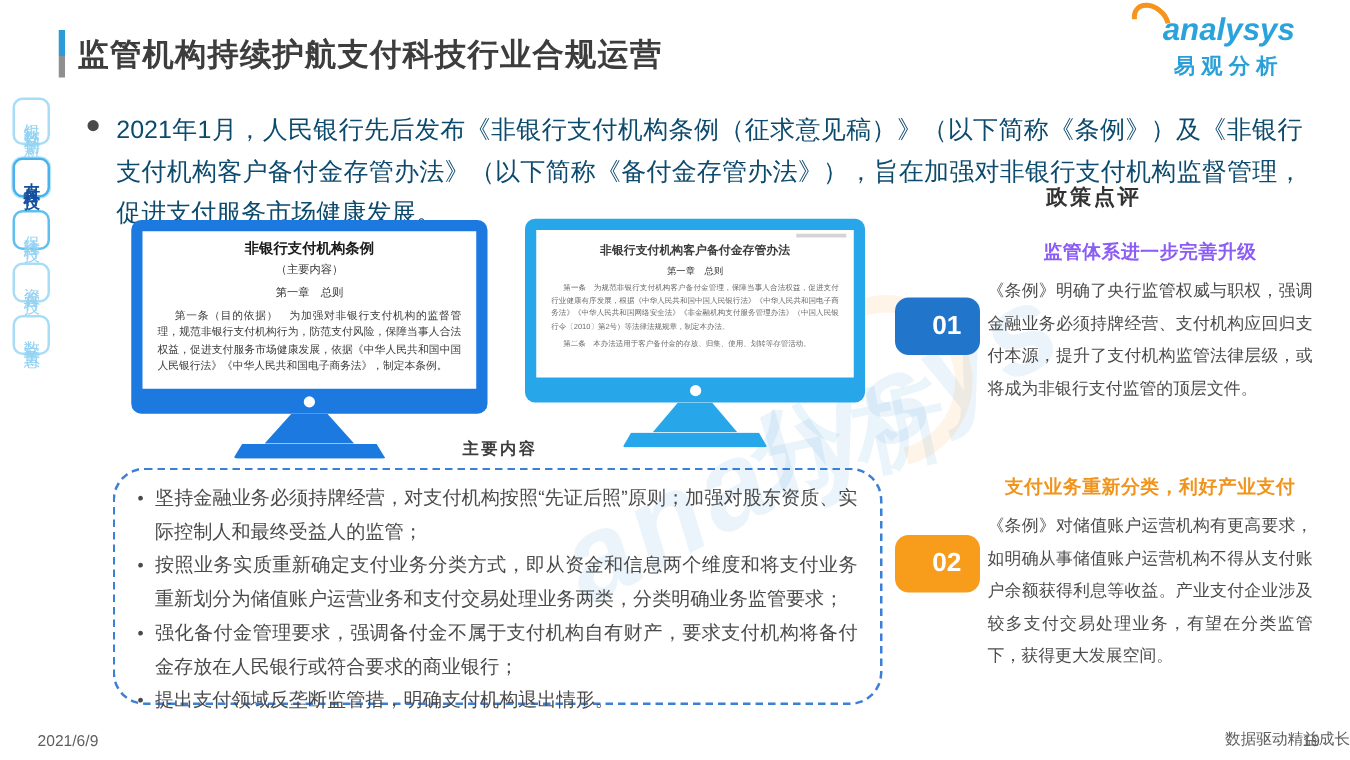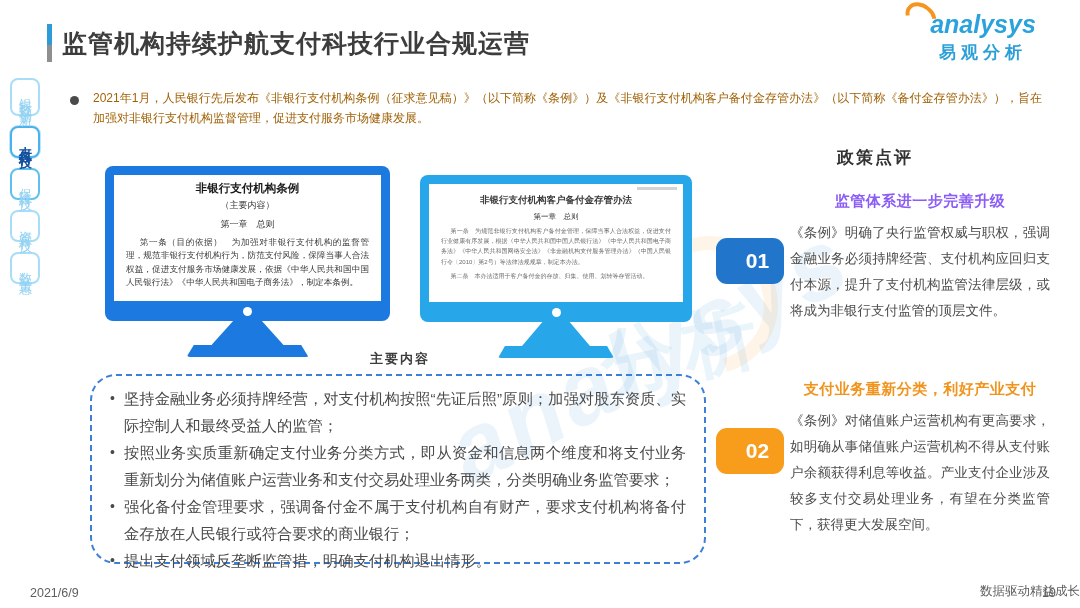--- a/index.html
+++ b/index.html
@@ -39,37 +39,37 @@
     font-size:13px;color:#93d2f2;letter-spacing:3px;text-align:center;
     display:flex;align-items:center;justify-content:center;cursor:pointer;
   }
   .side-tab.active{color:#15509e;font-weight:bold;border-color:#49b2ec;
     box-shadow:0 0 0 1px #bfe7fa;}
   .side-tab.strong{border-color:#5fc0ef;}
   
   .intro{position:absolute;left:66px;top:88px;width:976px;display:flex;z-index:2;}
   .bullet-dot{width:9px;height:9px;border-radius:50%;background:#4a4a4a;
     margin:8px 14px 0 4px;flex:0 0 9px;}
-  .intro-text{font-size:12px;line-height:1.68;color:#a16207;text-align:justify;}
+  .intro-text{font-size:20px;line-height:1.68;color:#0c4a6e;text-align:justify;}
   
   .monitor{position:absolute;z-index:2;}
   .monitor-frame{position:relative;border-radius:8px;padding:9px 9px 20px 9px;box-sizing:border-box;}
   .m1 .monitor-frame{background:#1b79e0;width:285px;height:155px;}
   .m2 .monitor-frame{background:#27a6ea;width:272px;height:147px;}
   .screen{background:#ffffff;width:100%;height:100%;overflow:hidden;position:relative;
     box-sizing:border-box;}
   .cam-dot{position:absolute;left:50%;bottom:5px;width:9px;height:9px;margin-left:-4.5px;
     border-radius:50%;background:#ffffff;}
   .stand-neck{height:24px;margin:0 auto;}
   .m1 .stand-neck{width:72px;background:#1b79e0;clip-path:polygon(30% 0,70% 0,100% 100%,0 100%);}
   .m2 .stand-neck{width:68px;background:#27a6ea;clip-path:polygon(30% 0,70% 0,100% 100%,0 100%);}
   .stand-base{height:12px;margin:0 auto;border-radius:3px;}
   .m1 .stand-base{width:122px;background:#1b79e0;clip-path:polygon(6% 0,94% 0,100% 100%,0 100%);}
   .m2 .stand-base{width:116px;background:#27a6ea;clip-path:polygon(6% 0,94% 0,100% 100%,0 100%);}
-  .m1{left:105px;top:166px;}
+  .m1{left:105px;top:176px;}
   .m2{left:420px;top:175px;}
   
   .doc{padding:6px 12px 4px 12px;color:#333;}
   .doc-title{font-size:11.5px;font-weight:bold;text-align:center;color:#1a1a1a;}
   .doc-sub{font-size:9px;text-align:center;margin-top:3px;color:#333;}
   .doc-chap{font-size:9px;text-align:center;margin-top:6px;color:#333;}
   .doc-body{font-size:8.6px;line-height:1.55;text-align:justify;margin-top:5px;
     color:#3a3a3a;text-indent:1.6em;}
   .m2 .doc-title{font-size:9.5px;color:#3c3c3c;margin-top:4px;}
   .m2 .doc-chap{font-size:7.5px;margin-top:5px;}

